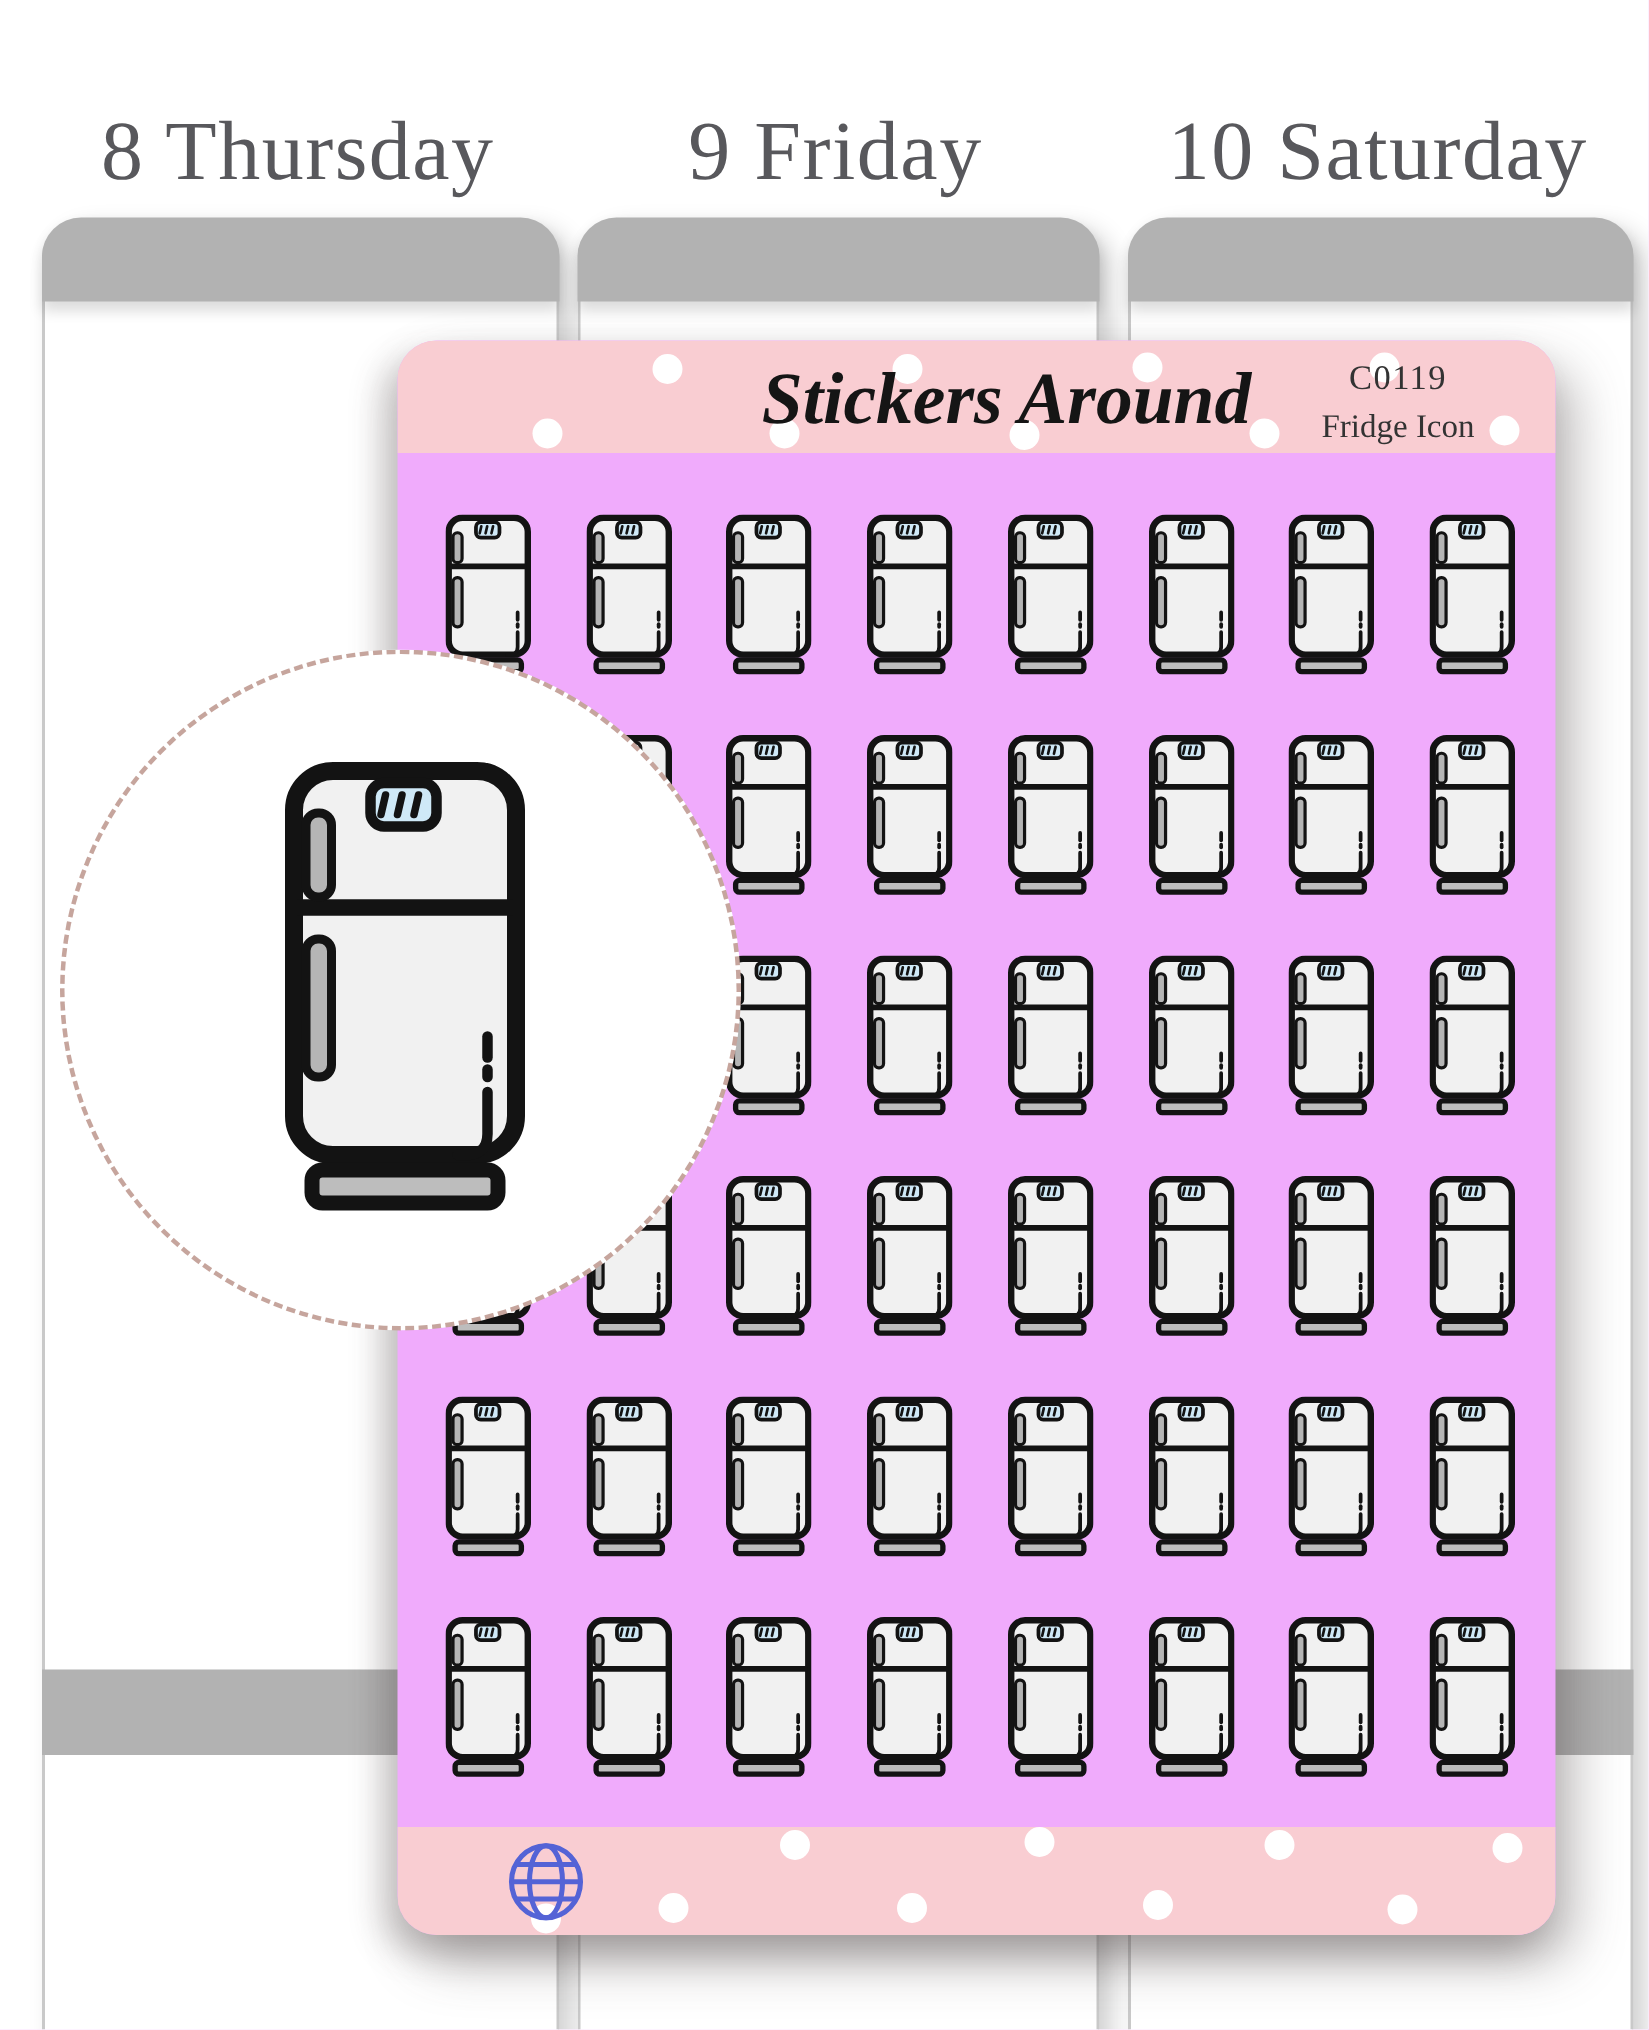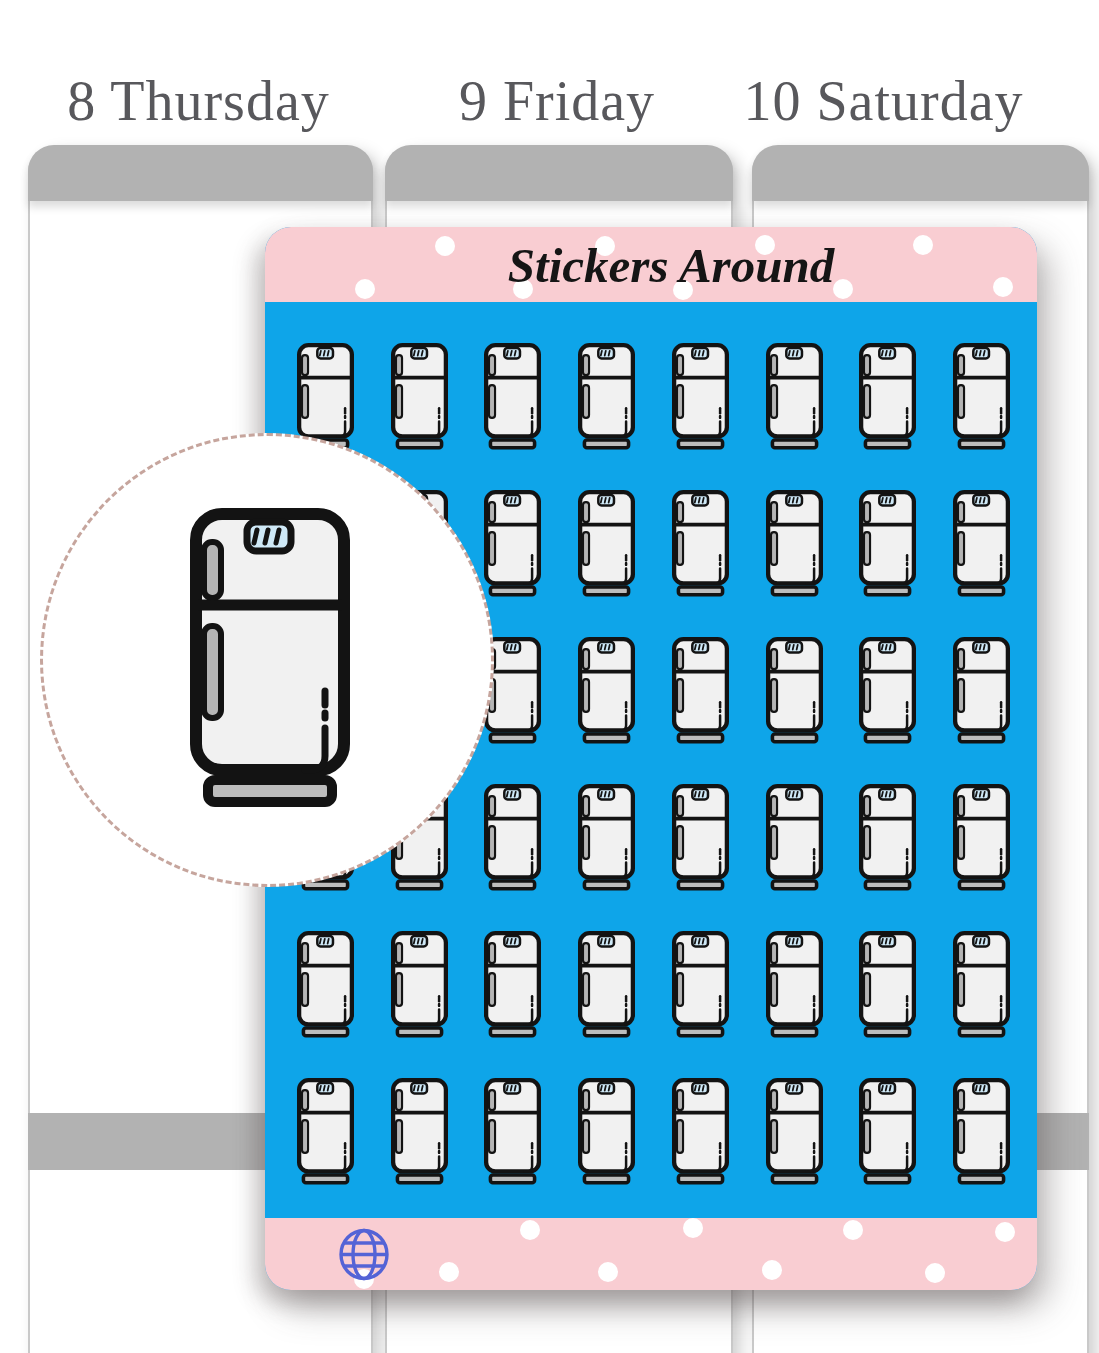--- a/index.html
+++ b/index.html
@@ -8,41 +8,41 @@
     background:#ffffff;font-family:"Liberation Serif",serif;
   }
   
   .day-header{
     position:absolute;top:70px;height:62px;line-height:62px;
     text-align:center;font-weight:400;font-size:56px;color:#58585c;
     letter-spacing:1px;font-family:"Liberation Serif",serif;white-space:nowrap;
   }
   .dh1{left:28px;width:341px;}
   .dh2{left:385px;width:344px;}
-  .dh3{left:717px;width:333px;}
+  .dh3{left:752px;width:333px;}
   .pcol{
     position:absolute;top:146px;height:1260px;background:#ffffff;
     border:2px solid #c9c9c9;border-top:none;border-radius:26px 26px 0 0;
     box-shadow:8px 6px 16px rgba(0,0,0,0.18);
   }
   .pcol1{left:28px;width:341px;}
   .pcol2{left:385px;width:344px;}
   .pcol3{left:752px;width:333px;}
   .pcol-header{
     position:absolute;top:-1px;left:-2px;right:-2px;height:56px;
     background:#b2b2b2;border-radius:26px 26px 0 0;
     box-shadow:0 6px 9px rgba(0,0,0,0.14);
   }
   .pcol-band{
     position:absolute;left:-2px;right:-2px;top:967px;height:57px;background:#b2b2b2;
   }
   
   .sheet{
     position:absolute;left:265px;top:227px;width:772px;height:1063px;
-    background:#0ea5e9;border-radius:26px;overflow:hidden;z-index:5;
+    background:#f0abfc;border-radius:26px;overflow:hidden;z-index:5;
     box-shadow:-10px 12px 22px rgba(80,70,70,0.28),12px 18px 34px rgba(80,70,70,0.38);
   }
   .band{position:absolute;left:0;right:0;}
   .band-top{top:0;height:75px;background:#f9cdd2;}
   .band-bottom{top:991px;height:72px;background:#f9cdd2;}
   .dot{position:absolute;width:20px;height:20px;border-radius:50%;background:#ffffff;z-index:6;}
   .brand{
     position:absolute;left:406px;top:10px;transform:translateX(-50%);
     font-family:"Liberation Serif",serif;font-style:italic;font-weight:700;
     font-size:49px;color:#151515;z-index:7;white-space:nowrap;
@@ -92,20 +92,24 @@
   <div class="pcol pcol3">
     <div class="pcol-header"></div>
     <div class="pcol-band"></div>
   </div>
 
   <div class="sheet">
     <div class="band band-top"></div>
     <div class="band band-bottom"></div>
 
     <div class="brand">Stickers Around</div>
+    <div class="sku-block">
+      <div class="sku">C0119</div>
+      <div class="pname">Fridge Icon</div>
+    </div>
 
     <div id="grid">
         <div class="cell" style="left: 32px; top: 116px;">
   <svg viewBox="0 0 160 300" xmlns="http://www.w3.org/2000/svg">
     <rect x="6" y="6" width="148" height="256" rx="26" fill="#f1f1f1" stroke="#131313" stroke-width="12"></rect>
     <line x1="8" y1="97" x2="152" y2="97" stroke="#131313" stroke-width="11"></line>
     <rect x="57" y="14" width="44" height="29" rx="9" fill="#cfe9f7" stroke="#131313" stroke-width="7"></rect>
     <g stroke="#131313" stroke-width="5" stroke-linecap="round">
       <line x1="67" y1="22" x2="64" y2="35"></line>
       <line x1="78" y1="22" x2="75" y2="35"></line>

